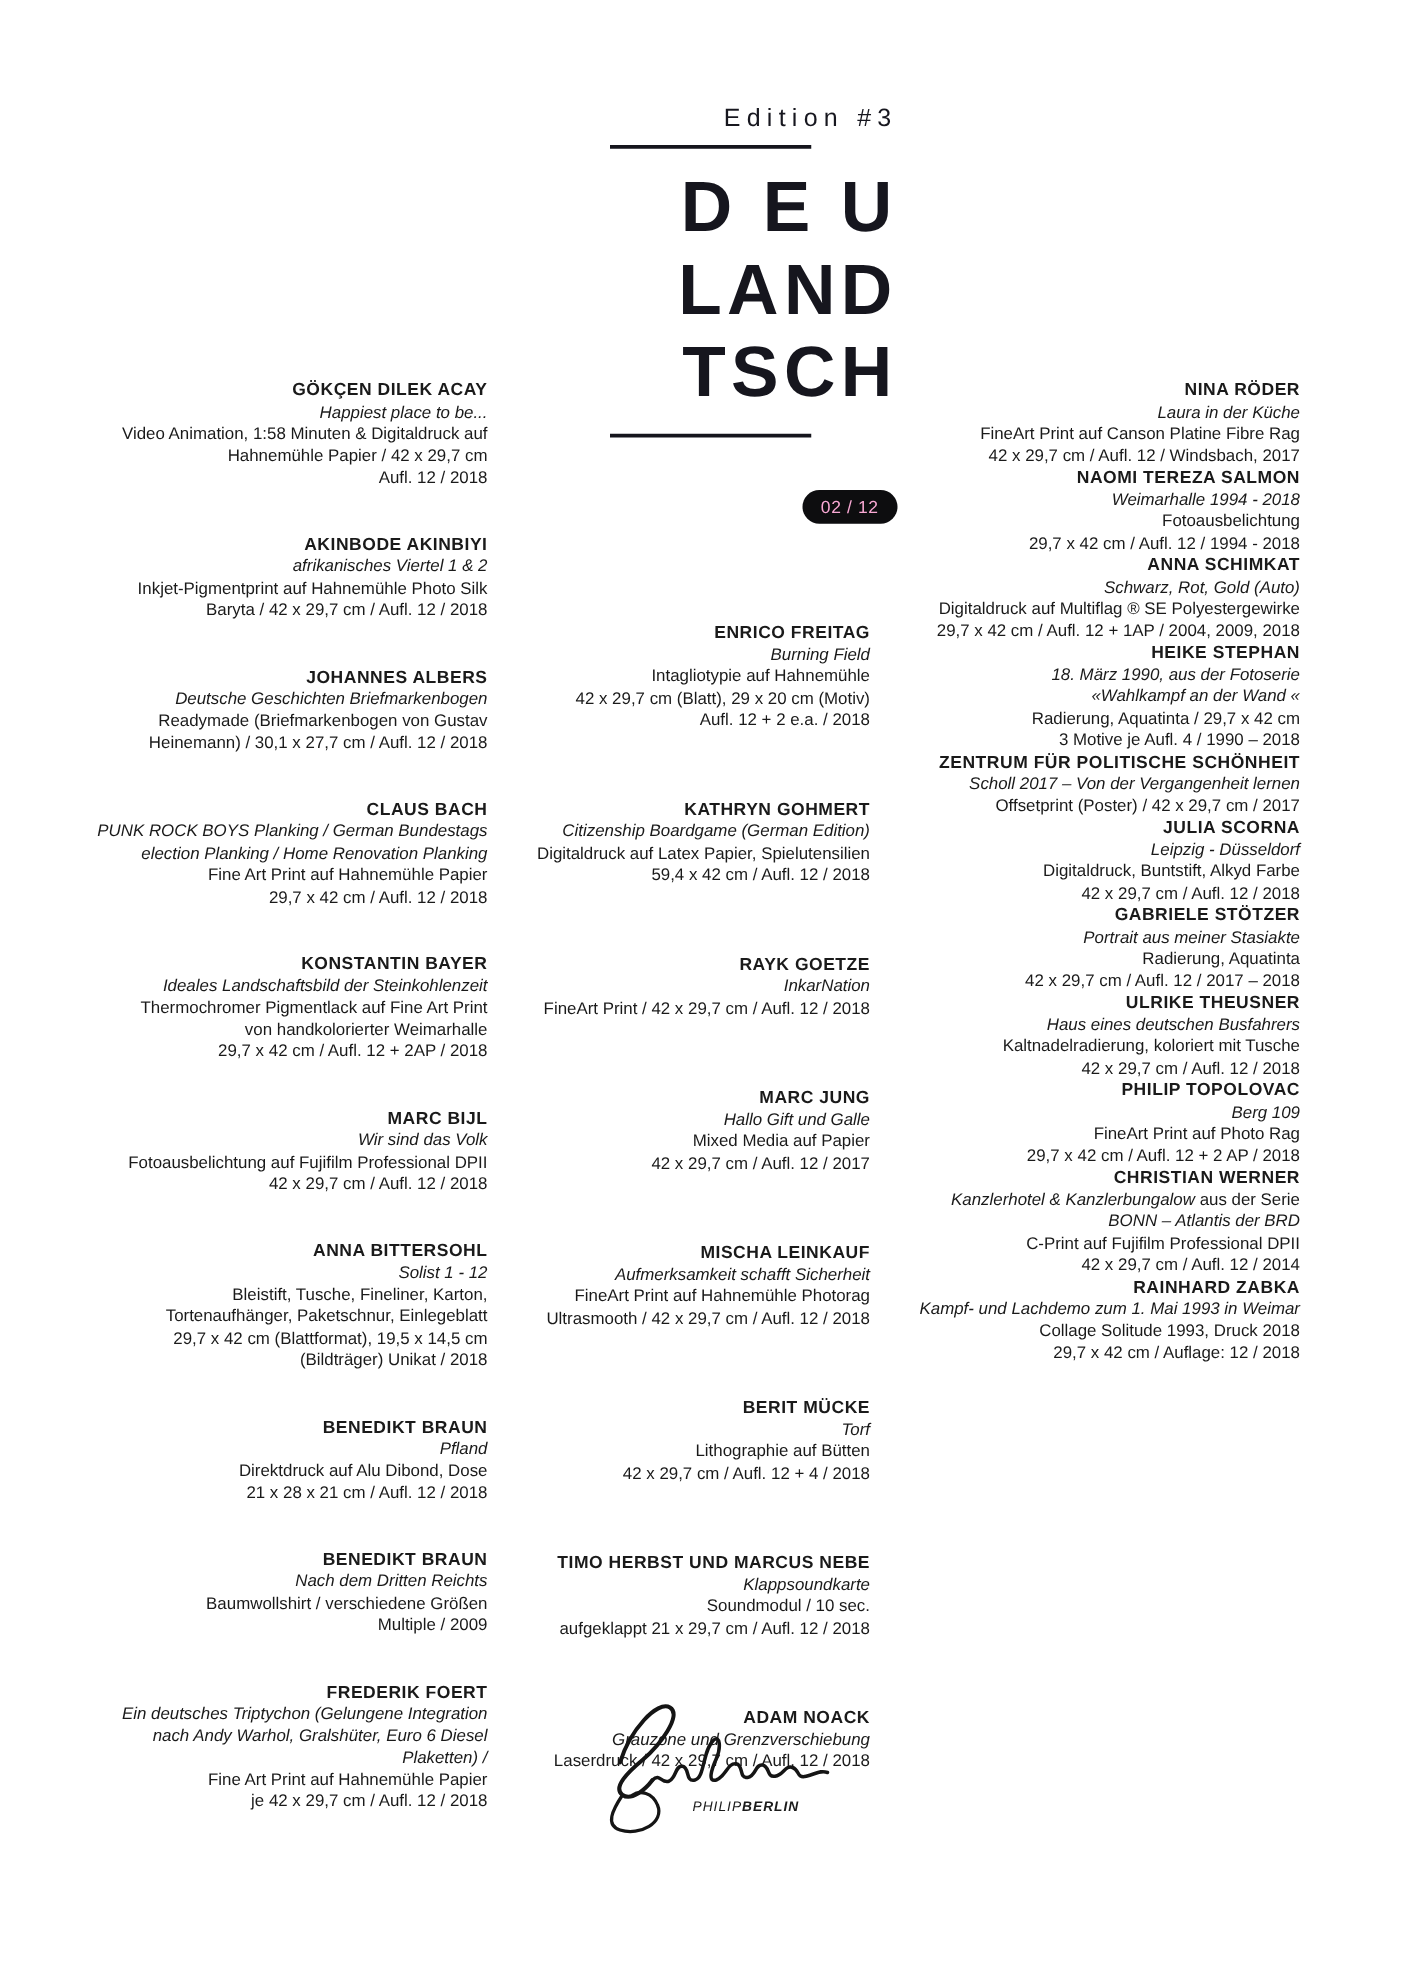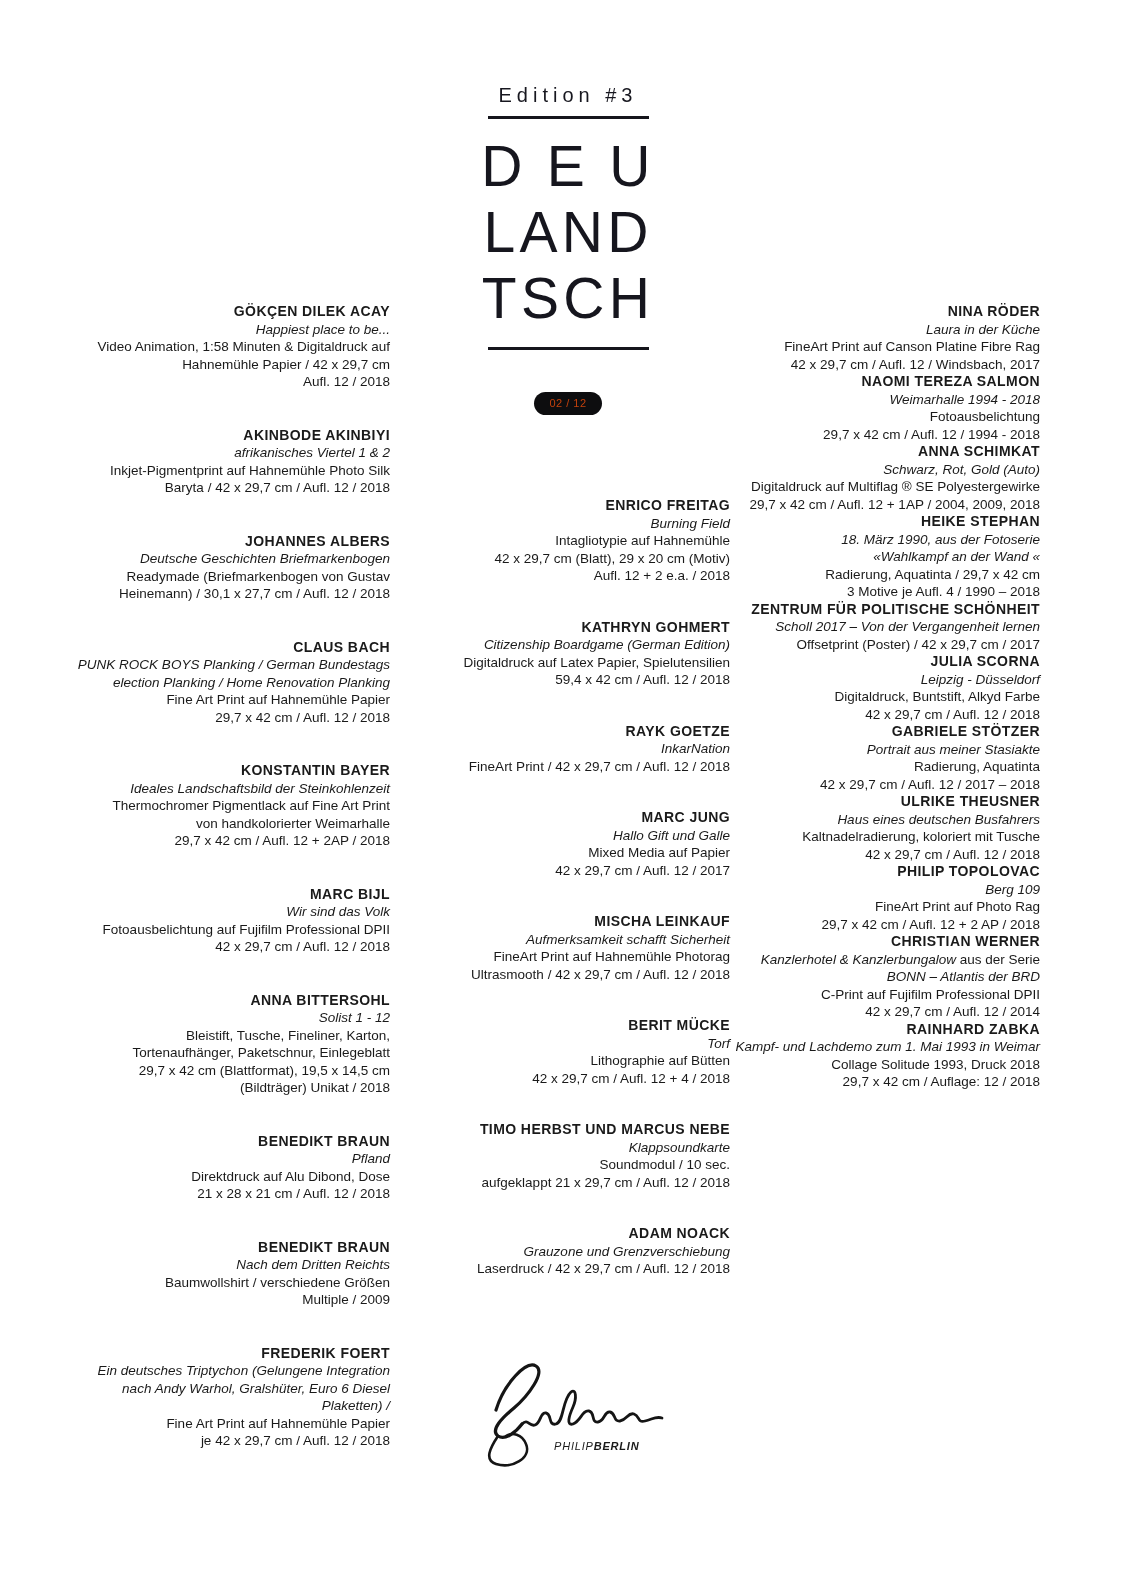--- a/index.html
+++ b/index.html
@@ -10,21 +10,21 @@
     font-family: "Liberation Sans", "DejaVu Sans", sans-serif;
     color: #1a1a1a;
     overflow: hidden;
   }
   .page { position: absolute; inset: 0; }
 
   
   .header {
     position: absolute;
     left: 418px; top: 84px; width: 300px;
-    text-align: center;
+    text-align: right;
   }
   .edition-label {
     font-size: 20px;
     letter-spacing: 5px;
     font-weight: 500;
     color: #17171f;
     margin-bottom: 9px;
     white-space: nowrap;
   }
   .rule {
@@ -33,46 +33,46 @@
     margin: 0 auto;
     border: none;
   }
   .big-title {
     margin-top: 14px;
     margin-bottom: 16px;
     color: #16161e;
   }
   .big-title .title-line {
     font-size: 57px;
-    font-weight: 400;
+    font-weight: 700;
     line-height: 66px;
     letter-spacing: 0.075em;
     white-space: nowrap;
   }
   .badge {
     display: inline-block;
     margin-top: 42px;
     background: #0d0d0f;
-    color: #c2410c;
-    font-size: 11px;
+    color: #f9a8d4;
+    font-size: 14px;
     letter-spacing: 0.5px;
     padding: 5px 15px 6px 15px;
     border-radius: 15px;
     white-space: nowrap;
   }
 
   
   .column {
     position: absolute;
     display: flex;
     flex-direction: column;
     text-align: right;
   }
   .column-left   { left: 60px;  top: 303px; width: 330px; gap: 36px; }
-  .column-center { left: 430px; top: 497px; width: 300px; gap: 34px; }
+  .column-center { left: 396px; top: 497px; width: 300px; gap: 54px; }
   .column-right  { left: 730px; top: 303px; width: 310px; }
 
   .entry { }
   .artist-name {
     font-size: 14px;
     font-weight: 700;
     line-height: 17.5px;
     letter-spacing: 0.03em;
   }
   .entry-line {

